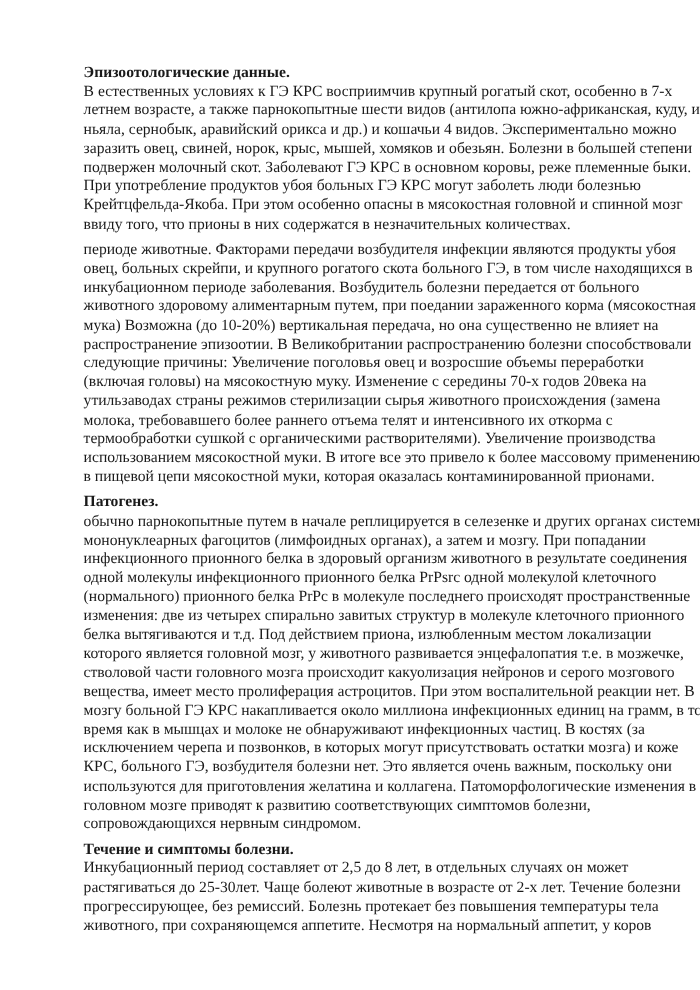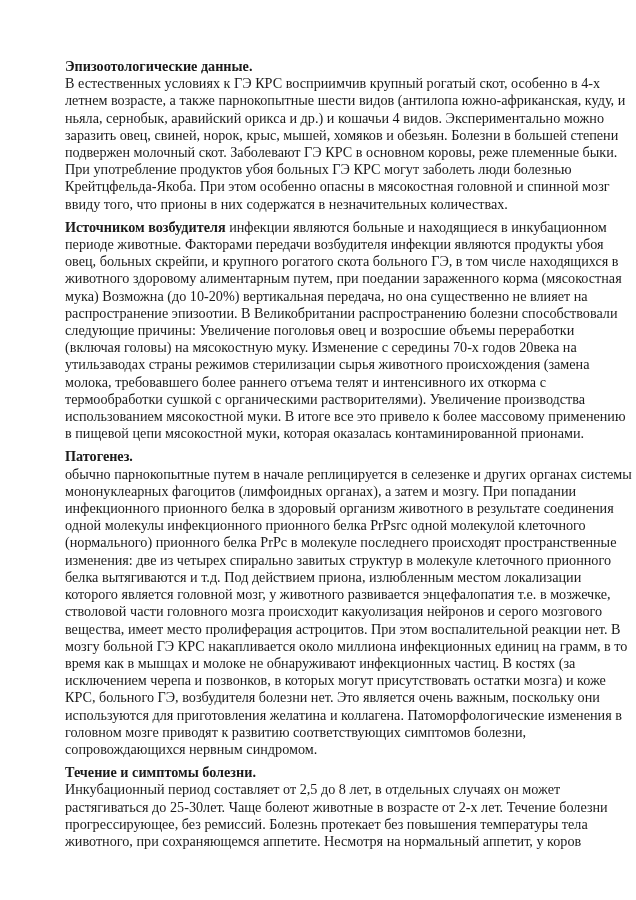--- a/index.html
+++ b/index.html
@@ -2,46 +2,46 @@
 <html><head>
   <meta charset="utf-8">
   <style>
     html, body { margin: 0; padding: 0; background: #ffffff; }
     body { width: 636px; height: 900px; overflow: hidden; position: relative; }
     .page {
       position: absolute; left: 61px; top: 58px; width: 540px;
       font-family: "Liberation Serif", serif;
       font-size: 14.2px; line-height: 17.2px; color: #1a1a1a;
     }
-    .block { margin: 0 0 6px 4px; }
+    .block { margin: 0 0 6px 15px; }
     .line { display: block; white-space: nowrap; }
     .heading { font-weight: bold; }
     b { font-weight: bold; }
   </style>
 </head>
 <body>
 
 <div class="page">
 
   <div class="block">
     <span class="line heading">Эпизоотологические данные.</span>
-    <span class="line">В естественных условиях к ГЭ КРС восприимчив крупный рогатый скот, особенно в 4-х</span>
+    <span class="line">В естественных условиях к ГЭ КРС восприимчив крупный рогатый скот, особенно в 7-х</span>
     <span class="line">летнем возрасте, а также парнокопытные шести видов (антилопа южно-африканская, куду, и</span>
     <span class="line">ньяла, сернобык, аравийский орикса и др.) и кошачьи 4 видов. Экспериментально можно</span>
     <span class="line">заразить овец, свиней, норок, крыс, мышей, хомяков и обезьян. Болезни в большей степени</span>
     <span class="line">подвержен молочный скот. Заболевают ГЭ КРС в основном коровы, реже племенные быки.</span>
     <span class="line">При употребление продуктов убоя больных ГЭ КРС могут заболеть люди болезнью</span>
     <span class="line">Крейтцфельда-Якоба. При этом особенно опасны в мясокостная головной и спинной мозг</span>
     <span class="line">ввиду того, что прионы в них содержатся в незначительных количествах.</span>
   </div>
 
   <div class="block">
-    <span class="line"><b>Источником возбудителя</b><span> инфекции являются больные и находящиеся в инкубационном</span></span>
     <span class="line">периоде животные. Факторами передачи возбудителя инфекции являются продукты убоя</span>
     <span class="line">овец, больных скрейпи, и крупного рогатого скота больного ГЭ, в том числе находящихся в</span>
+    <span class="line">инкубационном периоде заболевания. Возбудитель болезни передается от больного</span>
     <span class="line">животного здоровому алиментарным путем, при поедании зараженного корма (мясокостная</span>
     <span class="line">мука) Возможна (до 10-20%) вертикальная передача, но она существенно не влияет на</span>
     <span class="line">распространение эпизоотии. В Великобритании распространению болезни способствовали</span>
     <span class="line">следующие причины: Увеличение поголовья овец и возросшие объемы переработки</span>
     <span class="line">(включая головы) на мясокостную муку. Изменение с середины 70-х годов 20века на</span>
     <span class="line">утильзаводах страны режимов стерилизации сырья животного происхождения (замена</span>
     <span class="line">молока, требовавшего более раннего отъема телят и интенсивного их откорма с</span>
     <span class="line">термообработки сушкой с органическими растворителями). Увеличение производства</span>
     <span class="line">использованием мясокостной муки. В итоге все это привело к более массовому применению</span>
     <span class="line">в пищевой цепи мясокостной муки, которая оказалась контаминированной прионами.</span>

